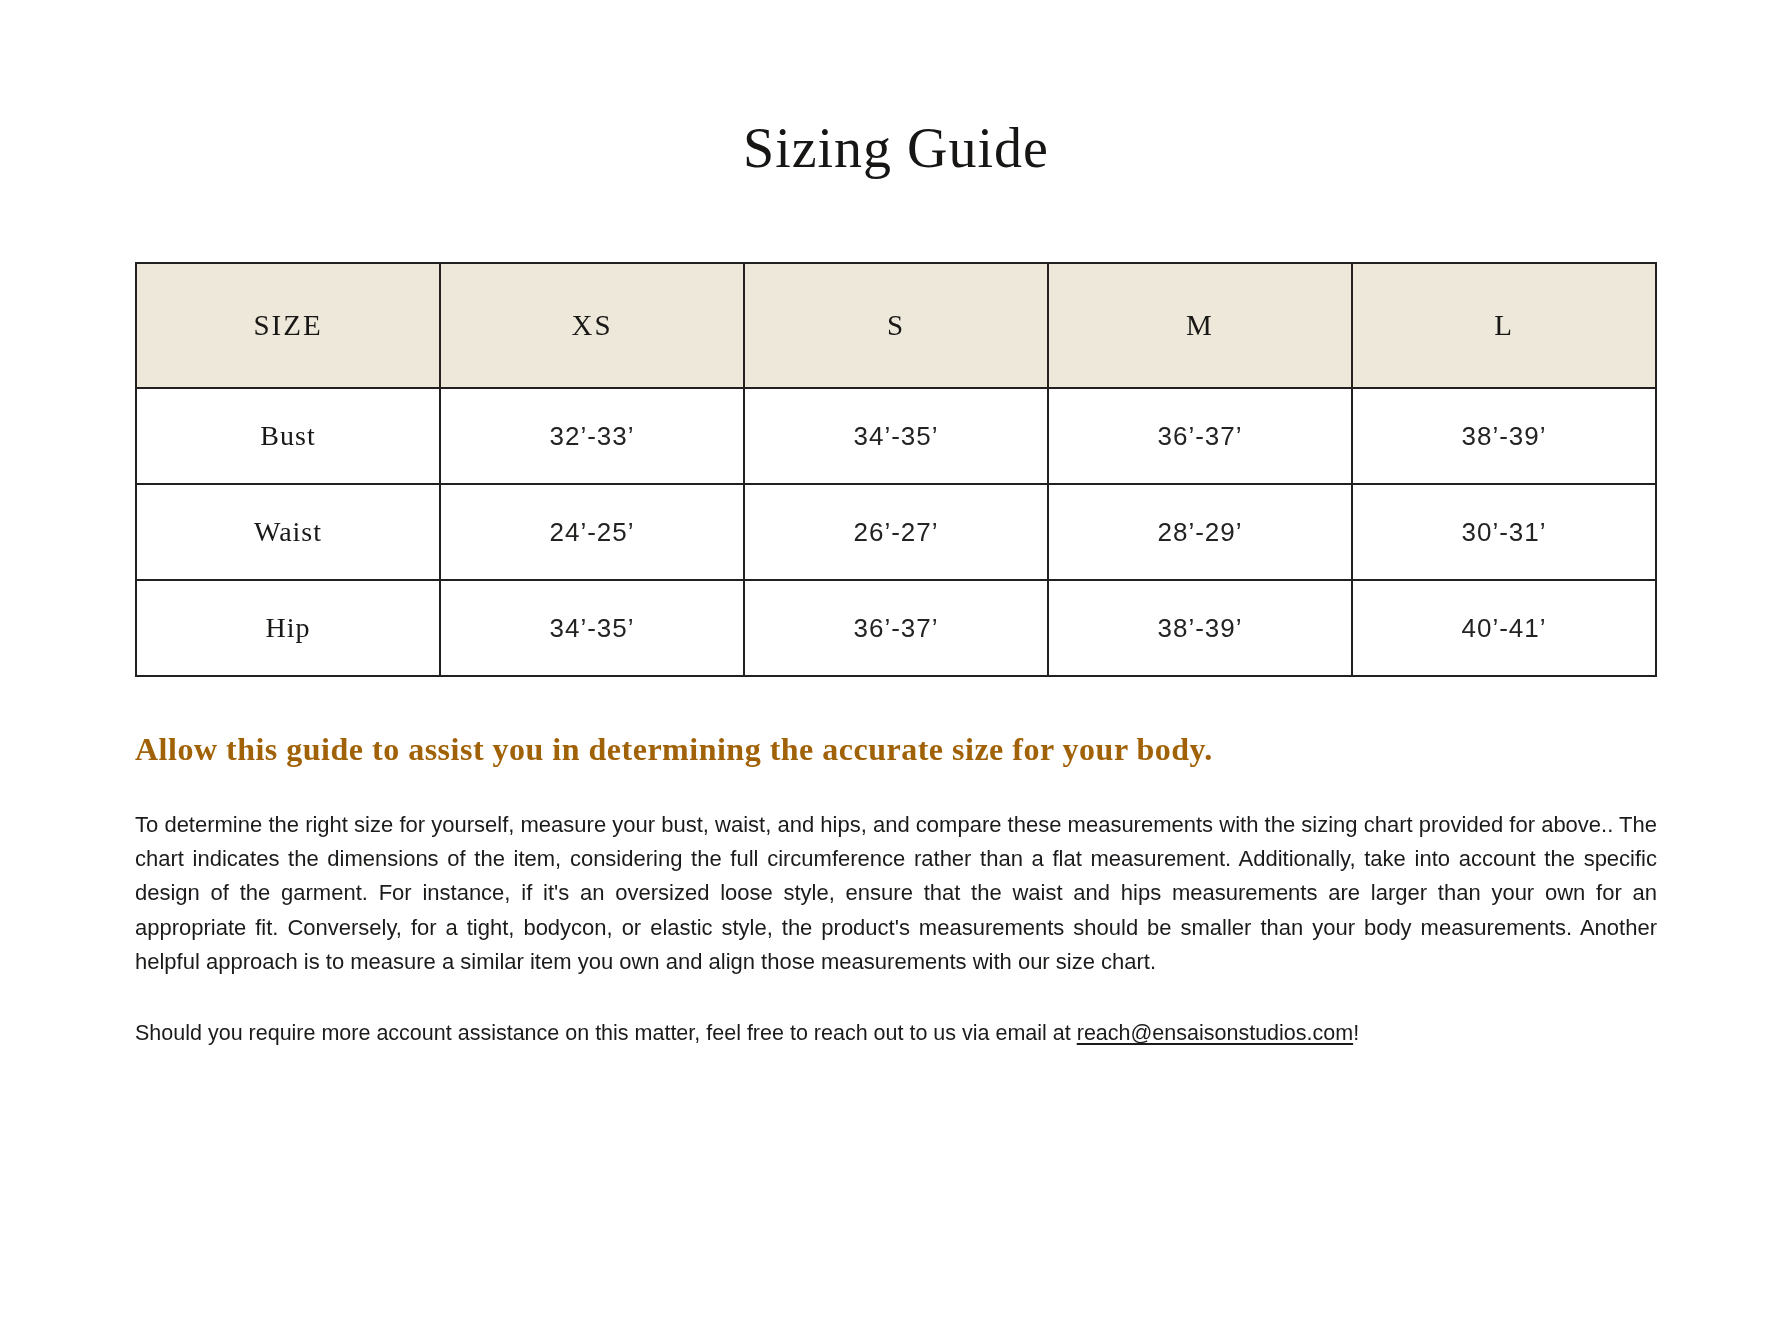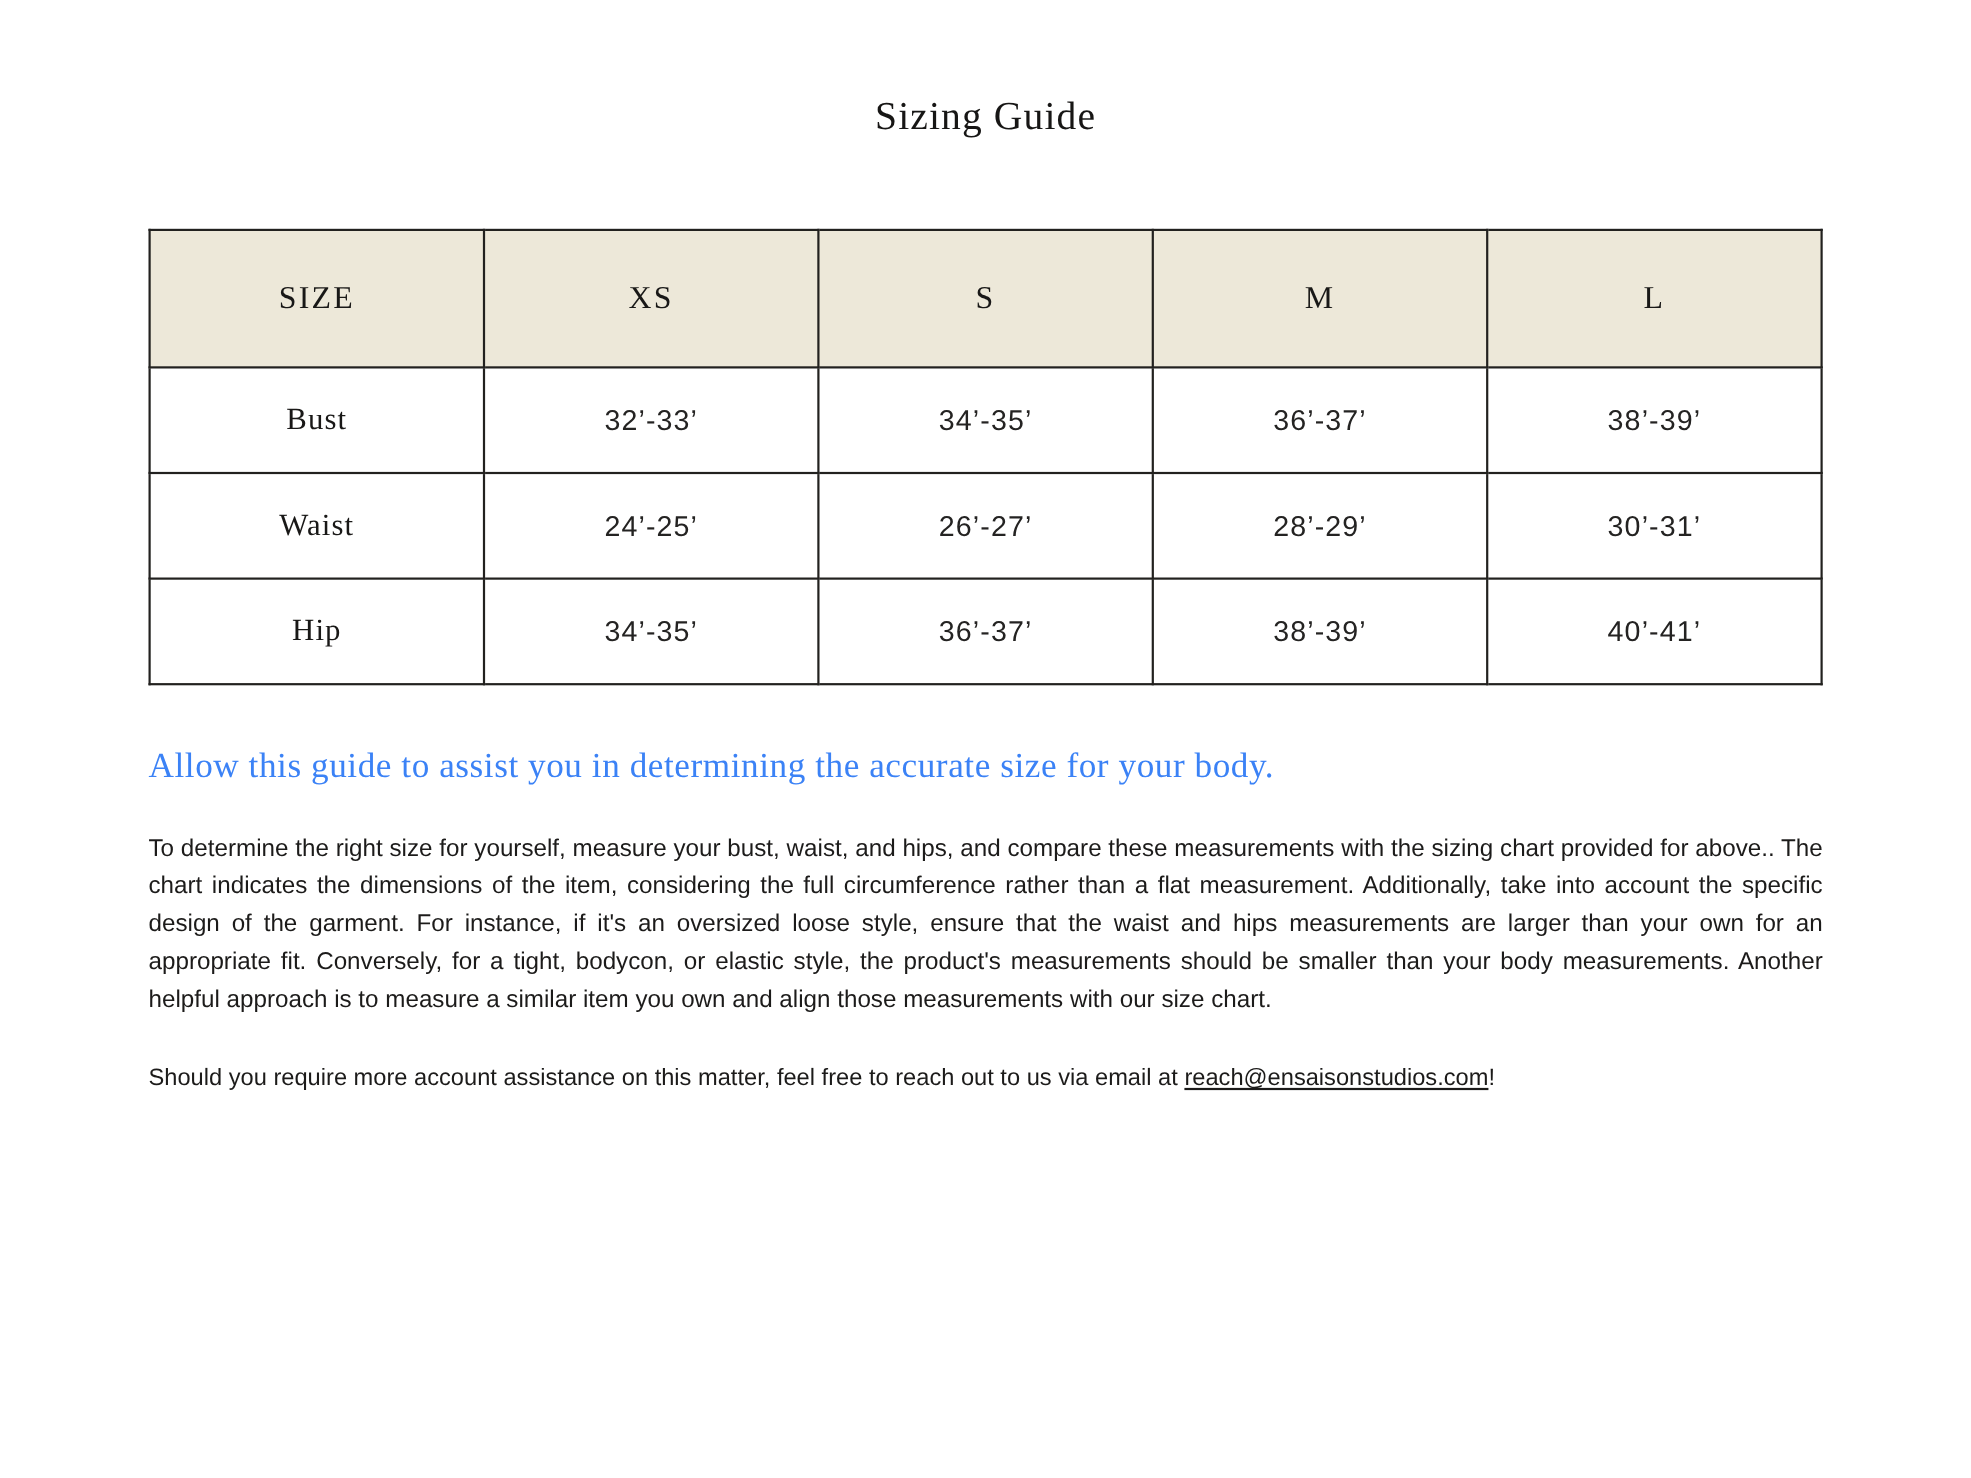--- a/index.html
+++ b/index.html
@@ -14,25 +14,25 @@
     height: 1344px;
     background: #ffffff;
     overflow: hidden;
   }
   .container {
     padding: 0 135px;
   }
   .title {
     font-family: "Liberation Serif", "DejaVu Serif", serif;
     font-weight: 400;
-    font-size: 36px;
+    font-size: 56px;
     letter-spacing: 1px;
     text-align: center;
     color: #171615;
-    padding-top: 84px;
+    padding-top: 116px;
   }
   table.size-table {
     width: 100%;
     border-collapse: collapse;
     table-layout: fixed;
     margin-top: 82px;
     border-radius: 21px;
   }
   table.size-table th,
   table.size-table td {
@@ -61,24 +61,24 @@
     color: #191817;
   }
   td.value {
     font-family: "Liberation Sans", "DejaVu Sans", sans-serif;
     font-size: 26px;
     letter-spacing: 1px;
     color: #242322;
   }
   .subtitle {
     font-family: "Liberation Serif", "DejaVu Serif", serif;
-    font-weight: 400;
+    font-weight: 700;
     font-size: 32px;
     letter-spacing: 0.5px;
-    color: #3b82f6;
+    color: #a16207;
     margin-top: 54px;
   }
   .body-text {
     font-size: 22px;
     line-height: 1.555;
     text-align: justify;
     color: #1c1b1a;
     margin-top: 40px;
   }
   .contact-line {

